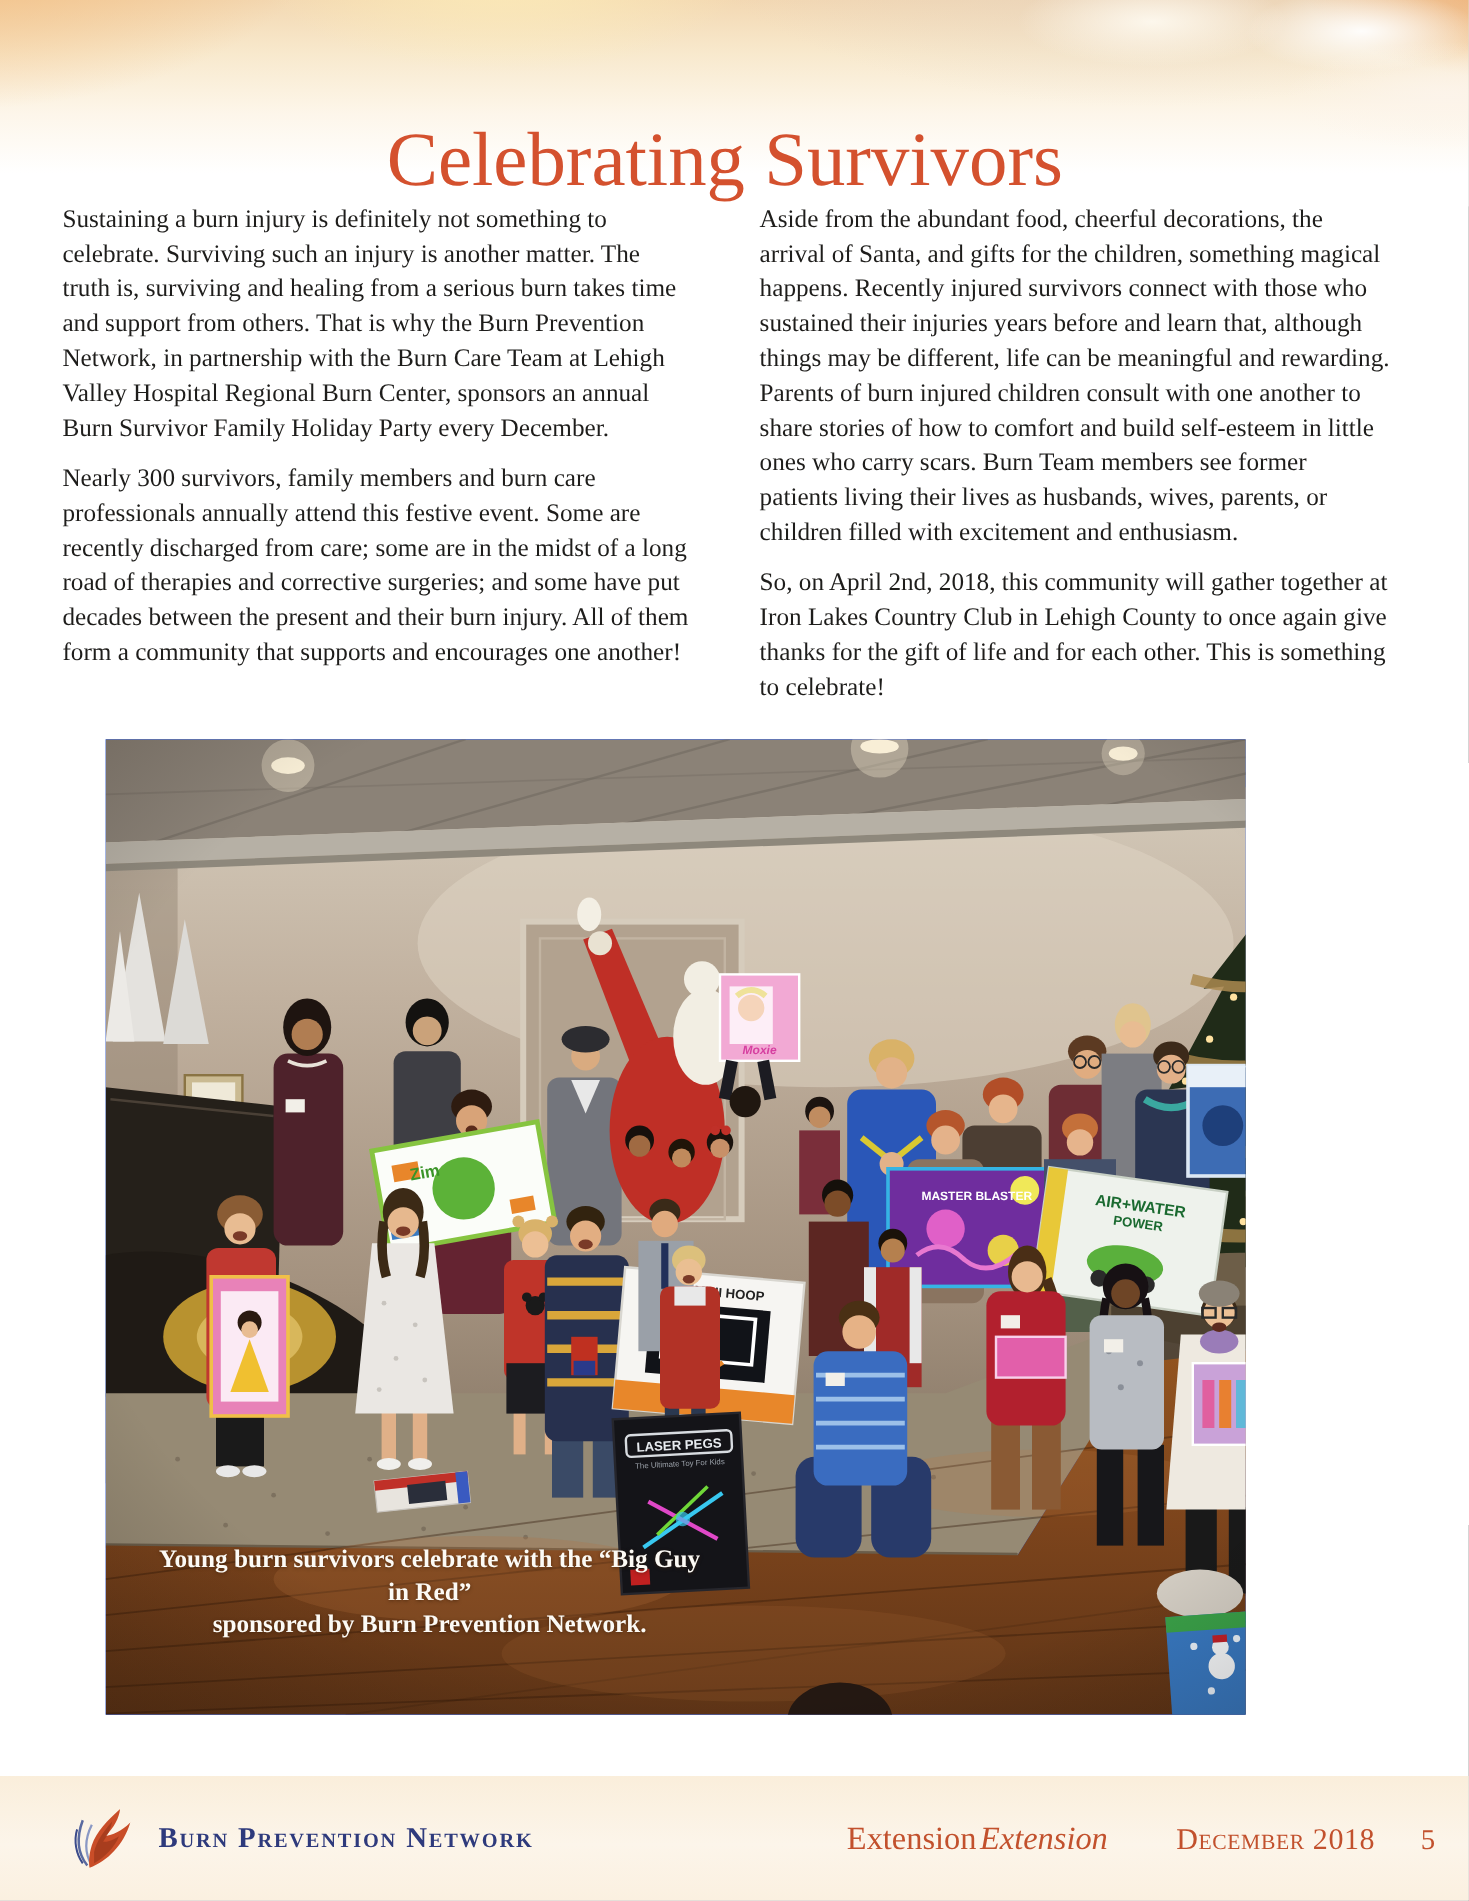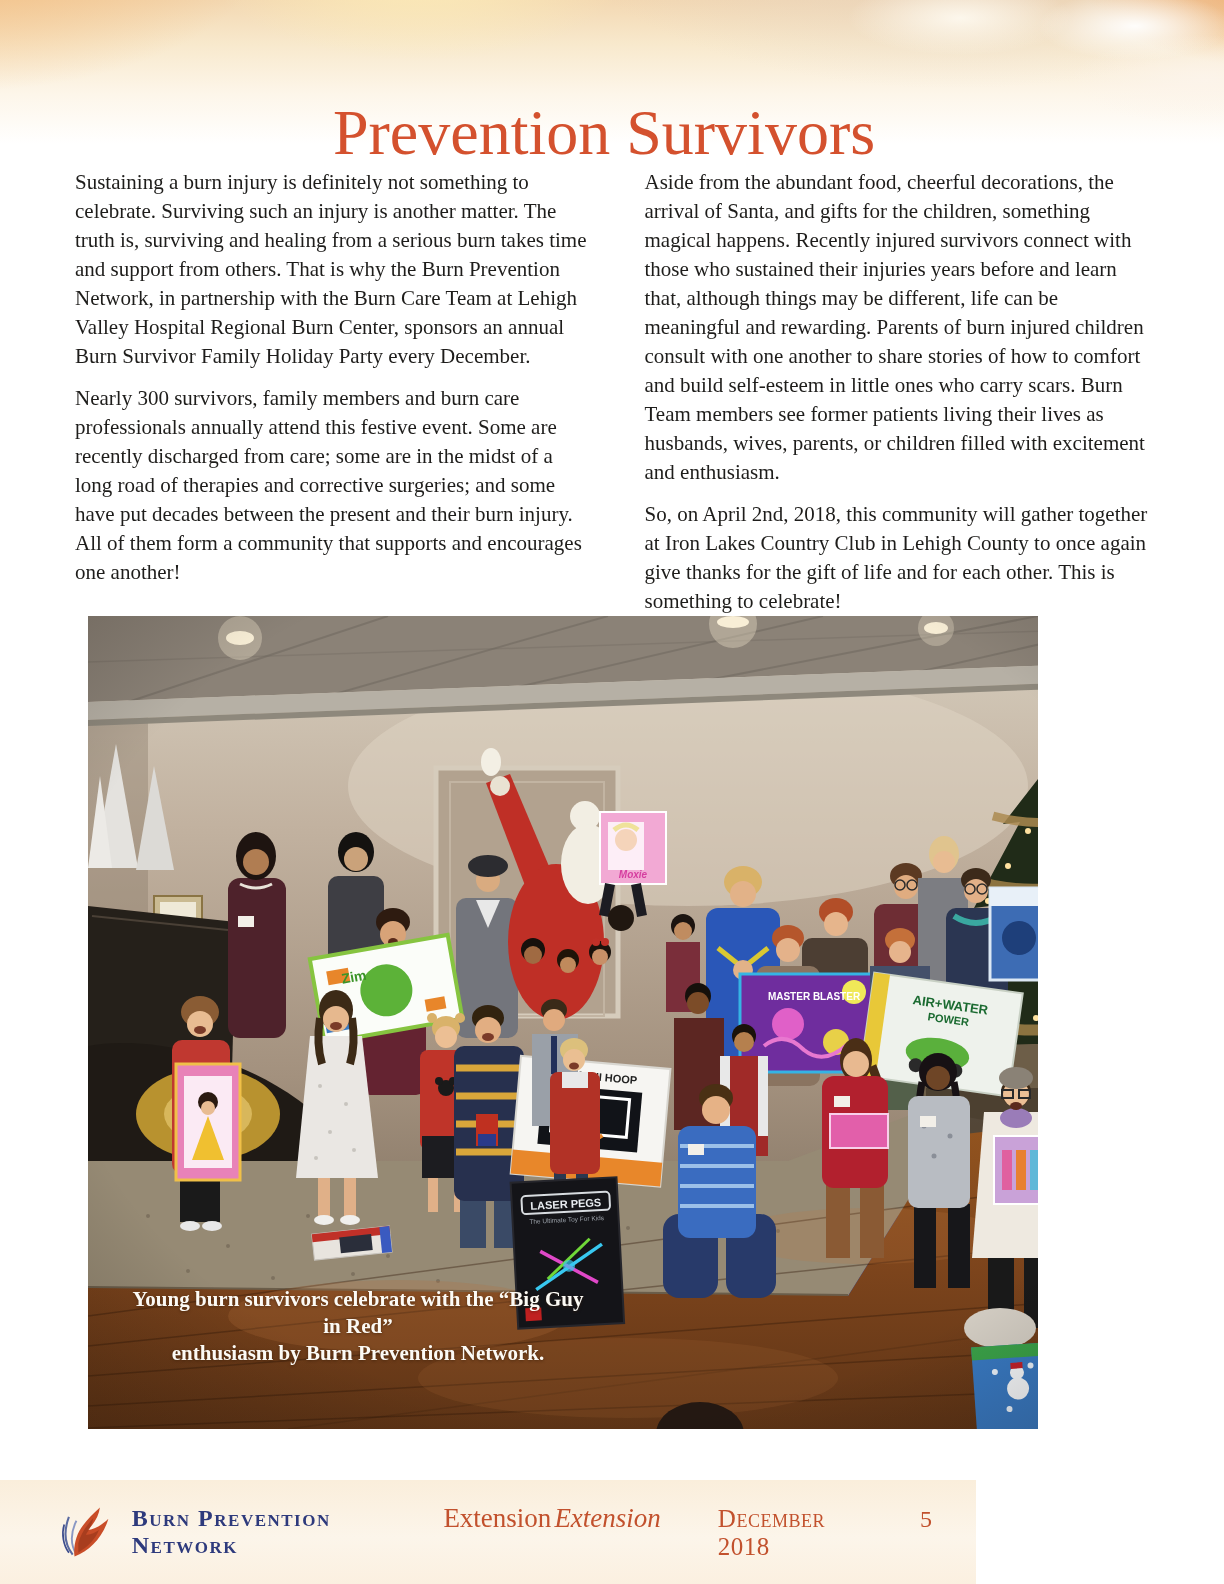--- a/index.html
+++ b/index.html
@@ -23,21 +23,21 @@
   }
   .title{
     position:absolute;top:56px;left:0;width:1208px;
     text-align:center;
     font-size:64px;line-height:1.05;color:#d4512e;font-weight:400;
     letter-spacing:0;
   }
   
   .columns{
     position:absolute;top:168px;left:0;width:1224px;
-    box-sizing:border-box;padding:0 66px 0 75px;
+    box-sizing:border-box;padding:0 66px 0 52px;
     display:flex;gap:56px;
   }
   .col{flex:1 1 0;}
   .col p{
     margin:0 0 13px 0;
     font-size:21px;line-height:29px;color:#1e1d1b;
     text-align:left;
   }
   
   .photo{
@@ -47,44 +47,44 @@
   .photo svg{display:block;}
   .caption{
     position:absolute;left:35px;top:670px;width:470px;
     text-align:center;color:#fcfaf5;font-weight:700;
     font-size:21px;line-height:27px;
     text-shadow:0 1px 3px rgba(55,28,8,.6);
   }
   .caption span{display:block;}
   
   .footer{
-    position:absolute;left:0;bottom:0;width:976px;height:104px;
+    position:absolute;left:0;bottom:0;width:1224px;height:104px;
     background:linear-gradient(to bottom,#faeedb 0%, #fcf5ea 55%, #fbf0e0 100%);
     display:flex;align-items:center;justify-content:space-between;
-    box-sizing:border-box;padding:0 44px 0 52px;
+    box-sizing:border-box;padding:0 28px 0 52px;
   }
   .footer-left{display:flex;align-items:center;gap:14px;}
   .org-name{
     font-size:24px;letter-spacing:1.5px;color:#2e3a7c;font-weight:600;
     font-variant:small-caps;
     font-family:"Liberation Serif",serif;
   }
   .footer-right{display:flex;align-items:baseline;}
   .pub-name{color:#c2512d;font-size:27px;}
   .pub-name .it{font-style:italic;margin-left:3px;}
   .issue{color:#c2512d;font-size:25px;font-variant:small-caps;letter-spacing:.5px;margin-left:57px;}
   .pageno{color:#c2512d;font-size:24px;margin-left:38px;}
 </style>
 </head>
 <body>
 
 <div class="page">
 
   <div class="header"></div>
-  <h1 class="title">Prevention Survivors</h1>
+  <h1 class="title">Celebrating Survivors</h1>
 
   <div class="columns">
     <div class="col">
       <p>Sustaining a burn injury is definitely not something to celebrate. Surviving such an injury is another matter. The truth is, surviving and healing from a serious burn takes time and support from others. That is why the Burn Prevention Network, in partnership with the Burn Care Team at Lehigh Valley Hospital Regional Burn Center, sponsors an annual Burn Survivor Family Holiday Party every December.</p>
       <p>Nearly 300 survivors, family members and burn care professionals annually attend this festive event. Some are recently discharged from care; some are in the midst of a long road of therapies and corrective surgeries; and some have put decades between the present and their burn injury. All of them form a community that supports and encourages one another!</p>
     </div>
     <div class="col">
       <p>Aside from the abundant food, cheerful decorations, the arrival of Santa, and gifts for the children, something magical happens. Recently injured survivors connect with those who sustained their injuries years before and learn that, although things may be different, life can be meaningful and rewarding. Parents of burn injured children consult with one another to share stories of how to comfort and build self-esteem in little ones who carry scars. Burn Team members see former patients living their lives as husbands, wives, parents, or children filled with excitement and enthusiasm.</p>
       <p>So, on April 2nd, 2018, this community will gather together at Iron Lakes Country Club in Lehigh County to once again give thanks for the gift of life and for each other. This is something to celebrate!</p>
     </div>
@@ -590,21 +590,21 @@
           <circle cx="992" cy="782" r="10" fill="#f4f6f8"></circle>
             <circle cx="992" cy="768" r="6" fill="#f4f6f8"></circle>
         </g>
       </g>
 
       <rect x="0" y="0" width="1049" height="813" fill="url(#vig)"></rect>
     </svg>
 
     <div class="caption">
       <span>Young burn survivors celebrate with the “Big Guy in Red”</span>
-      <span>enthusiasm by Burn Prevention Network.</span>
+      <span>sponsored by Burn Prevention Network.</span>
     </div>
   </div>
 
   <div class="footer">
     <div class="footer-left">
       <svg width="66" height="58" viewBox="0 0 70 60">
         <path d="M22,54 C14,44 12,30 18,14" stroke="#5a6aa0" stroke-width="2.2" fill="none"></path>
         <path d="M26,54 C20,44 19,32 26,18" stroke="#8a98c4" stroke-width="2" fill="none"></path>
         <path d="M18,52 C12,44 10,32 13,22" stroke="#3c4c8c" stroke-width="1.8" fill="none"></path>
         <path d="M24,56 C40,50 54,36 60,16 C52,24 44,27 38,28 C46,20 50,12 51,4 C40,14 30,24 26,36 C24,42 23,50 24,56 Z" fill="#c94d28"></path>

